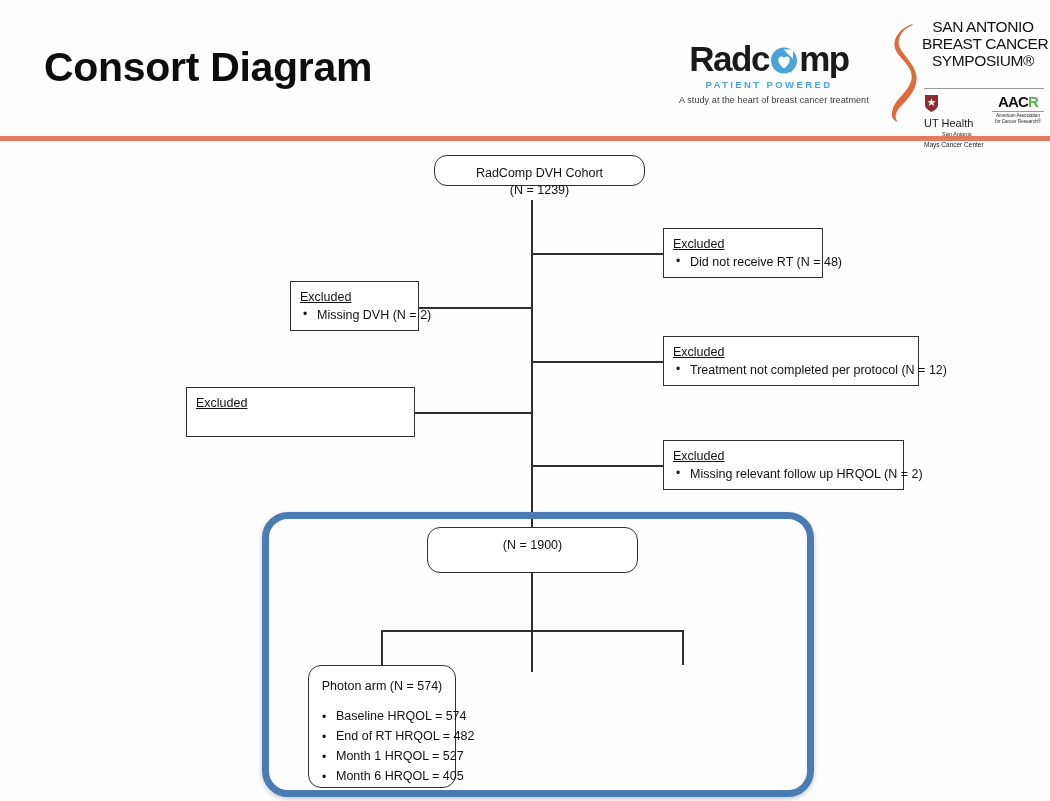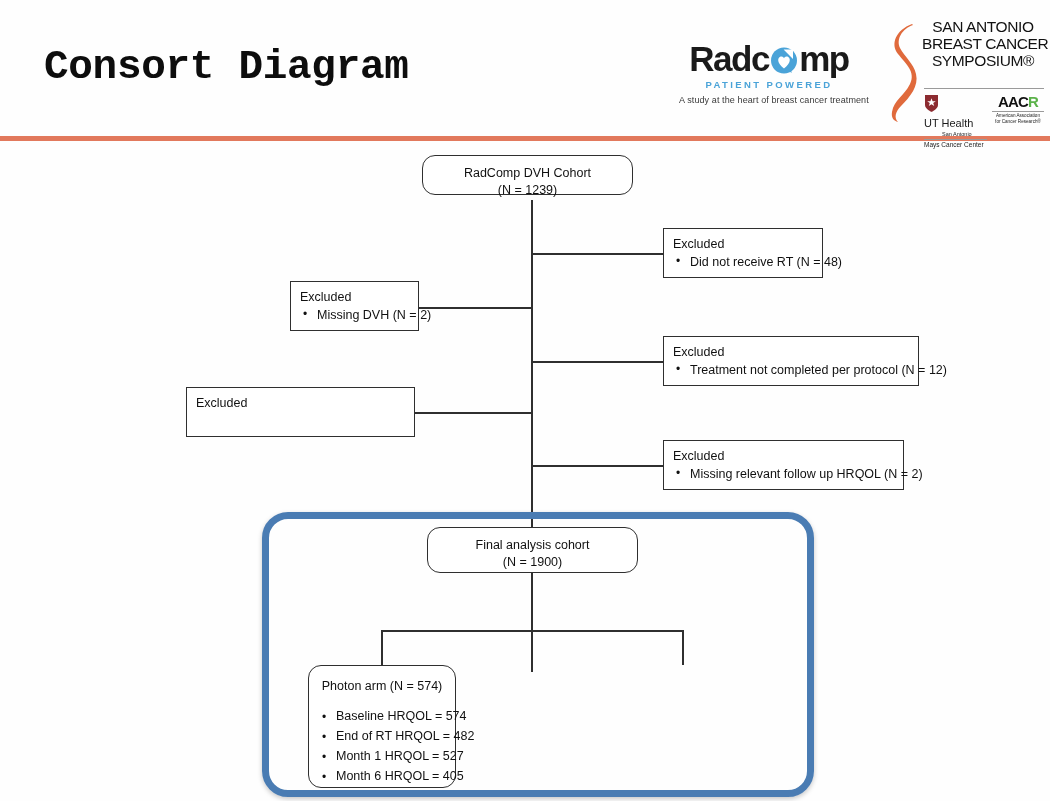--- a/index.html
+++ b/index.html
@@ -21,21 +21,21 @@
 
   
   #slide-title {
     position: absolute;
     left: 44px;
     top: 44px;
     font-size: 41px;
     font-weight: bold;
     color: #0d0d0d;
     letter-spacing: -0.3px;
-    font-family: Liberation Mono, monospace;
+    font-family: Liberation Sans, sans-serif;
     white-space: nowrap;
   }
   #header-rule {
     position: absolute;
     left: 0px;
     top: 136px;
     width: 1050px;
     height: 5px;
     background: #e2795c;
   }
@@ -174,21 +174,21 @@
   .node .bullets li:before {
     content: "\2022";
     position: absolute;
     left: 3px;
     top: -1px;
     font-size: 12px;
   }
   .node .hdr { white-space: nowrap; }
 
   .excl-body { padding: 7px 0 0 9px; }
-  .excl-body .hdr { margin-bottom: 1px; }
+  .excl-body .hdr { margin-bottom: 1px; text-decoration: underline; }
 
   .arm-box { padding-top: 12px; }
   .arm-title { text-align: center; white-space: nowrap; margin-bottom: 11px; }
   .arm-box .bullets li { padding-left: 27px; line-height: 20px; }
   .arm-box .bullets li:before { left: 13px; top: 1px; }
 
   
   .conn { position: absolute; background: #2f2f2f; }
   .v { width: 1.6px; }
   .h { height: 1.6px; }
@@ -249,21 +249,21 @@
     <div class="conn h" style="left:415px; top:272px; width:117px;"></div>
     <div class="conn h" style="left:531px; top:325px; width:132px;"></div>
 
     <div class="conn v" style="left:531px; top:433px; height:58px;"></div>
     <div class="conn h" style="left:381px; top:490px; width:302px;"></div>
     <div class="conn v" style="left:381px; top:490px; height:35px;"></div>
     <div class="conn v" style="left:682px; top:490px; height:35px;"></div>
 
     <div class="highlight-box"></div>
 
-    <div class="node rounded center" style="left:422px; top:15px; width:211px; height:40px;">
+    <div class="node rounded center" style="left:434px; top:15px; width:211px; height:31px;">
       <div>RadComp DVH Cohort</div>
       <div>(N = 1239)</div>
     </div>
 
     <div class="node" style="left:663px; top:88px; width:160px; height:50px;">
       <div class="excl-body">
         <div class="hdr">Excluded</div>
         <ul class="bullets">
           <li>Did not receive RT (N = 48)</li>
         </ul>
@@ -297,21 +297,20 @@
     <div class="node" style="left:663px; top:300px; width:241px; height:50px;">
       <div class="excl-body">
         <div class="hdr">Excluded</div>
         <ul class="bullets">
           <li>Missing relevant follow up HRQOL  (N = 2)</li>
         </ul>
       </div>
     </div>
 
     <div class="node rounded center" style="left:427px; top:387px; width:211px; height:46px;">
-      <div>Final analysis cohort</div>
       <div>(N = 1900)</div>
     </div>
 
     <div class="node rounded arm-box" style="left:308px; top:525px; width:148px; height:123px;">
       <div class="arm-title">Photon arm (N = 574)</div>
       <ul class="bullets">
         <li>Baseline HRQOL  = 574</li>
         <li>End of RT HRQOL = 482</li>
         <li>Month 1 HRQOL = 527</li>
         <li>Month 6 HRQOL = 405</li>

